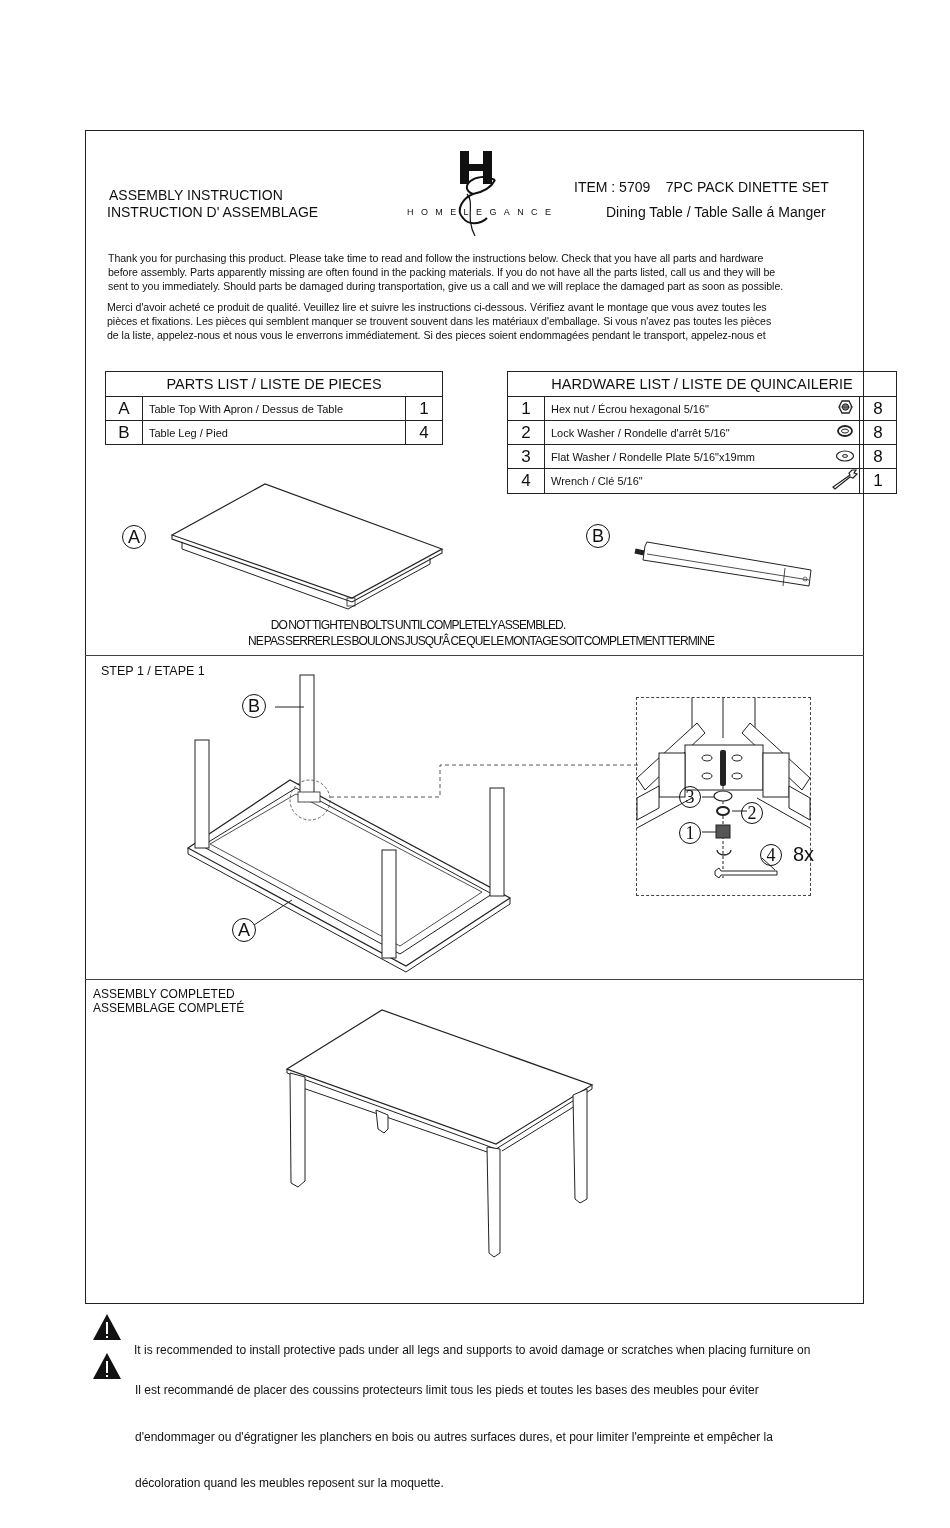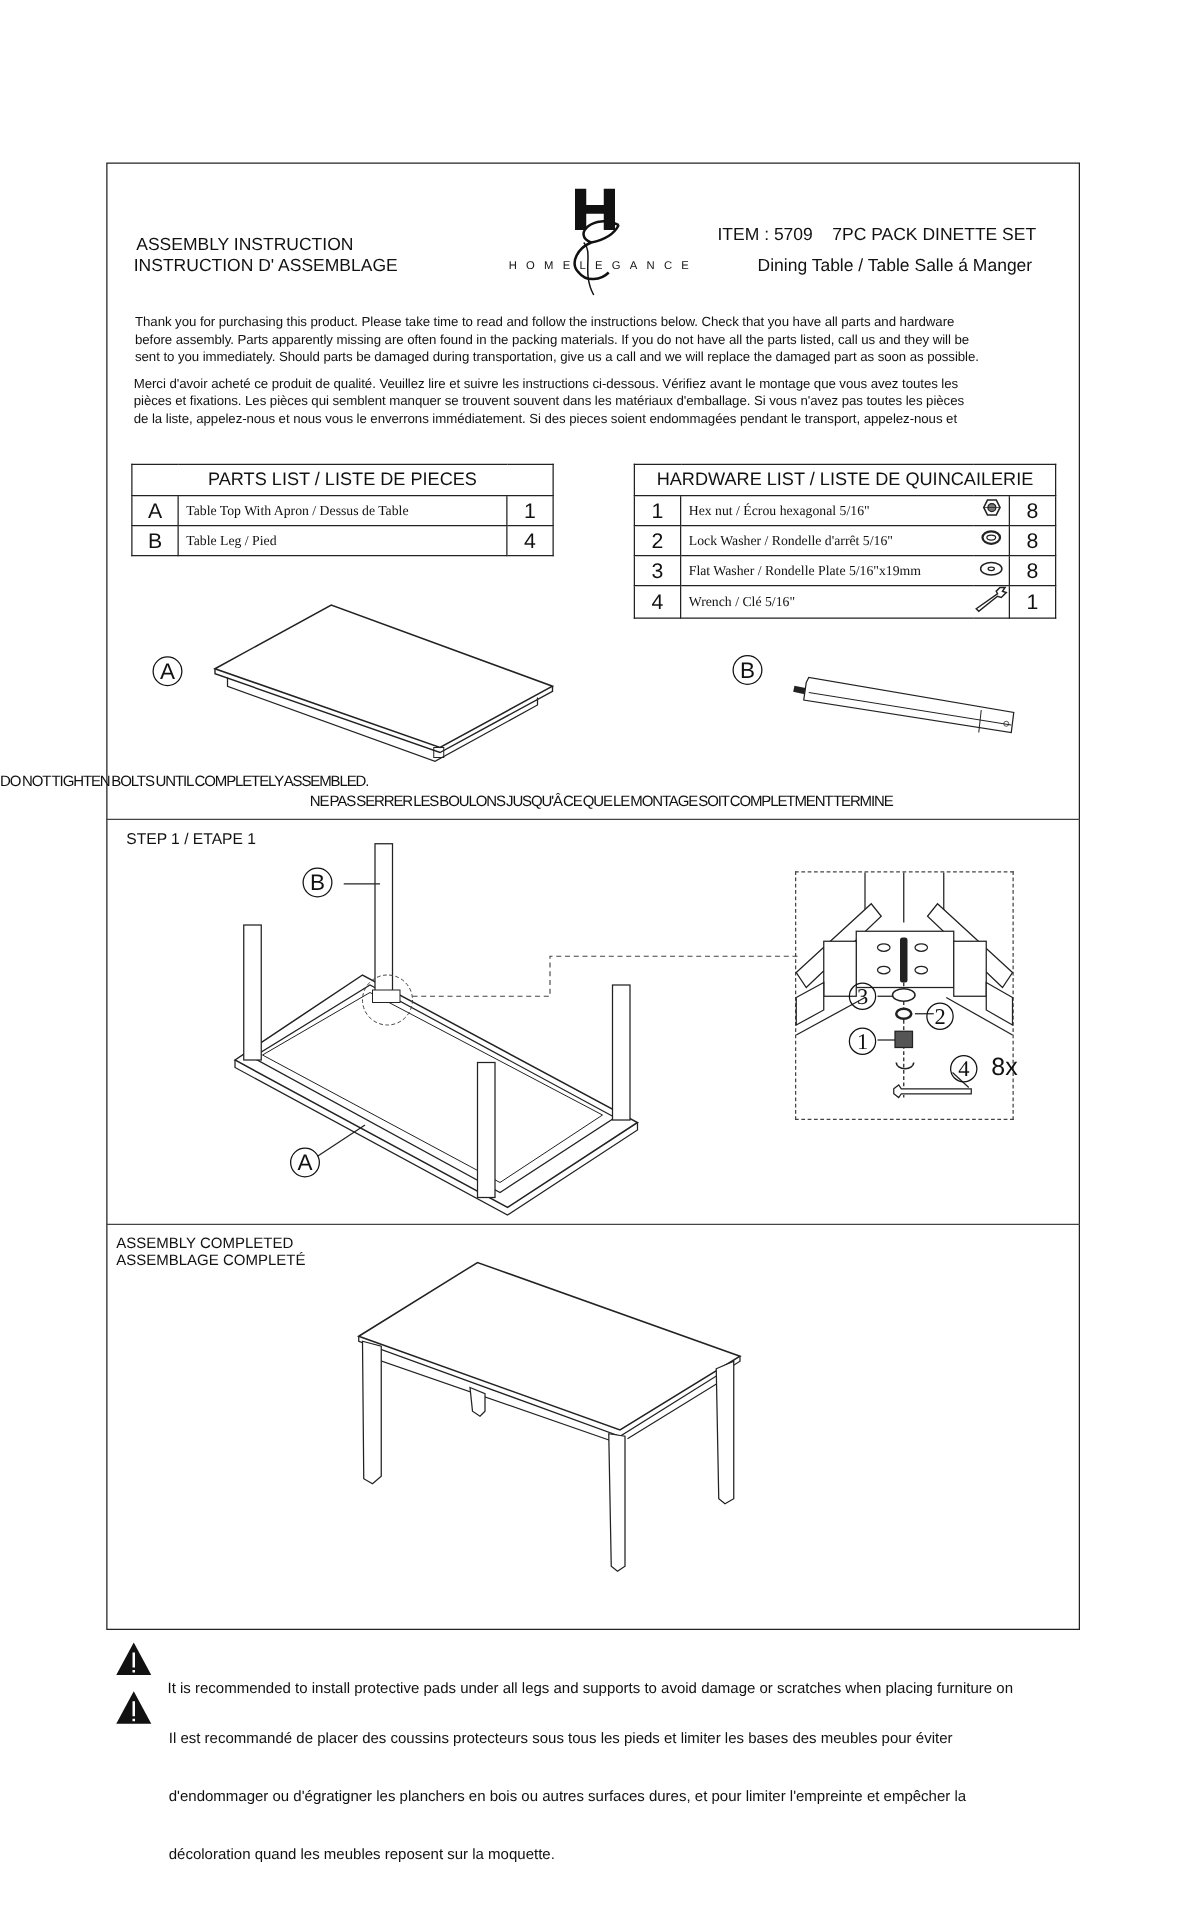--- a/index.html
+++ b/index.html
@@ -9,21 +9,21 @@
   .frame { position: absolute; left: 85px; top: 130px; width: 779px; height: 1174px;
            border: 1.5px solid #222; box-sizing: border-box; }
   .hline { position: absolute; left: 85px; width: 779px; height: 0; border-top: 1.5px solid #444; }
   .t12 { font-size: 14px; line-height: 17px; }
   .t11 { font-size: 12px; line-height: 14px; }
   .p { font-size: 10.6px; line-height: 14px; letter-spacing: -0.05px; }
   table.list { position: absolute; border-collapse: collapse; }
   table.list td, table.list th { border: 1.5px solid #222; padding: 0; }
   table.list th { font-weight: normal; font-size: 14.5px; height: 24px; }
   table.list td.key { width: 36px; text-align: center; font-size: 17px; }
-  table.list td.desc { font-size: 11px; padding-left: 6px; font-family: Liberation Serif, serif; }
+  table.list td.desc { font-size: 11px; padding-left: 6px; }
   table.list td.qty { width: 36px; text-align: center; font-size: 17px; }
   table.list td.ico { width: 28px; border-left: none; text-align: center; }
   table.list td.desc2 { border-right: none; }
   .circ-label { position: absolute; width: 22px; height: 22px; border: 1.3px solid #111;
                 border-radius: 50%; text-align: center; line-height: 22px; font-size: 18px; }
   .warn { position: absolute; left: 92px; }
   svg { overflow: visible; }
 </style>
 </head>
 <body>
@@ -71,21 +71,21 @@
     <td class="qty">1</td>
   </tr>
   <tr style="height:24px;">
     <td class="key">B</td>
     <td class="desc">Table Leg / Pied</td>
     <td class="qty">4</td>
   </tr>
 </tbody>
   </table>
 
-<table class="list" style="left:507px; top:371px; width:338px;">
+<table class="list" style="left:507px; top:371px; width:390px;">
   <tbody>
       <tr>
         <th colspan="4">HARDWARE LIST / LISTE DE QUINCAILERIE</th>
       </tr>
   <tr style="height:24px;">
     <td class="key">1</td>
     <td class="desc desc2">Hex nut / Écrou hexagonal  5/16"</td>
     <td class="ico">
       <svg width="18" height="16">
             <polygon points="3,8 6,2 13,2 16,8 13,14 6,14" fill="none" stroke="#222" stroke-width="1.3"></polygon>
@@ -140,21 +140,21 @@
 
 <div class="circ-label" style="left:586px; top:524px;">B</div>
 <svg class="abs" style="left:635px; top:540px;" width="180" height="55">
   <rect x="0" y="10" width="14" height="5" fill="#222" transform="rotate(12 7 12)"></rect>
   <polygon points="10,6 12,2 176,30 174,46 8,20" fill="#fff" stroke="#222" stroke-width="1"></polygon>
   <line x1="12" y1="14" x2="174" y2="40" stroke="#222" stroke-width="0.8"></line>
   <line x1="150" y1="28" x2="148" y2="46" stroke="#222" stroke-width="0.8"></line>
   <circle cx="170" cy="39" r="2" fill="none" stroke="#222" stroke-width="0.6"></circle>
 </svg>
 
-<div class="abs" style="left:0; top:618px; width:836px; text-align:left; font-size:12px; letter-spacing:-0.9px; word-spacing:-1px;">DO NOT TIGHTEN BOLTS UNTIL COMPLETELY ASSEMBLED.</div>
+<div class="abs" style="left:0; top:618px; width:836px; text-align:center; font-size:12px; letter-spacing:-0.9px; word-spacing:-1px;">DO NOT TIGHTEN BOLTS UNTIL COMPLETELY ASSEMBLED.</div>
 <div class="abs" style="left:0; top:634px; width:962px; text-align:center; font-size:12px; letter-spacing:-0.9px; word-spacing:-1.5px;">NE PAS SERRER LES BOULONS JUSQU'Â  CE QUE LE MONTAGE SOIT COMPLETMENT TERMINE</div>
 
 <div class="abs" style="left:101px; top:664px; font-size:12.5px;">STEP 1 / ETAPE 1</div>
 
 <svg class="abs" style="left:180px; top:670px;" width="340" height="300">
 
   <polygon points="8,178 110,110 330,228 226,296" fill="#fff" stroke="#222" stroke-width="1.2"></polygon>
   <polyline points="8,178 8,184 226,302 330,234 330,228" fill="none" stroke="#222" stroke-width="1"></polyline>
 
   <polygon points="22,176 116,118 312,224 220,284" fill="none" stroke="#222" stroke-width="1"></polygon>
@@ -242,16 +242,16 @@
 </div>
 
 <div class="warn" style="top:1352px;">
   <svg width="30" height="28">
     <polygon points="15,1 29,27 1,27" fill="#111"></polygon>
     <rect x="14" y="9" width="2" height="12" fill="#fff"></rect>
       <rect x="14" y="23" width="2" height="2" fill="#fff"></rect>
   </svg>
 </div>
 <div class="abs" style="left:135px; top:1352px; font-size:12px; line-height:15.5px; white-space:pre;">
-  <div>Il est recommandé de placer des coussins protecteurs sous tous les pieds et limiter les bases des meubles pour éviter</div>
+  <div>Il est recommandé de placer des coussins protecteurs limit tous les pieds et toutes les bases des meubles pour éviter</div>
   <div>d'endommager ou d'égratigner les planchers en bois ou autres surfaces dures, et pour limiter l'empreinte et empêcher la</div>
   <div>décoloration quand les meubles reposent sur la moquette.</div>
 </div>
 
 </body></html>

